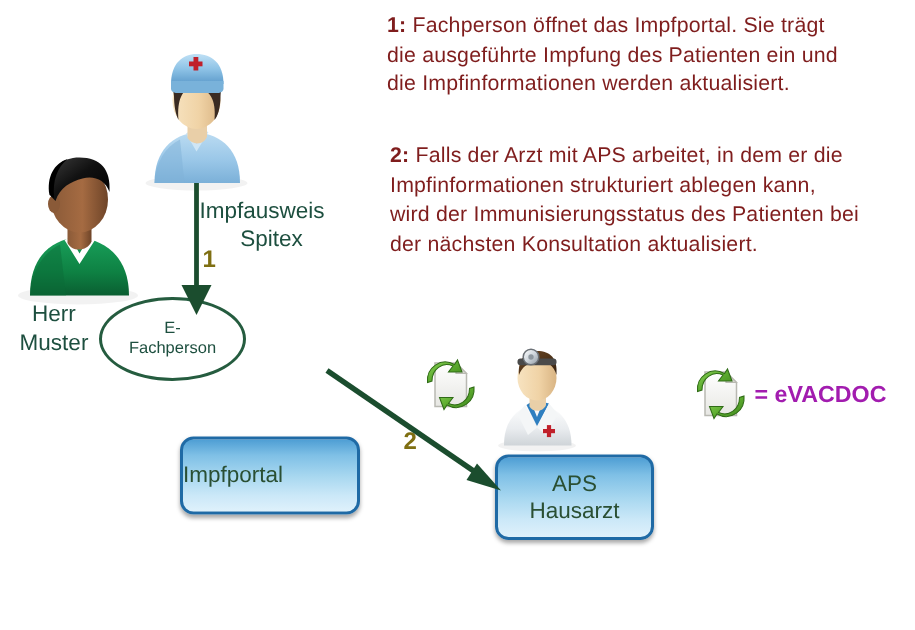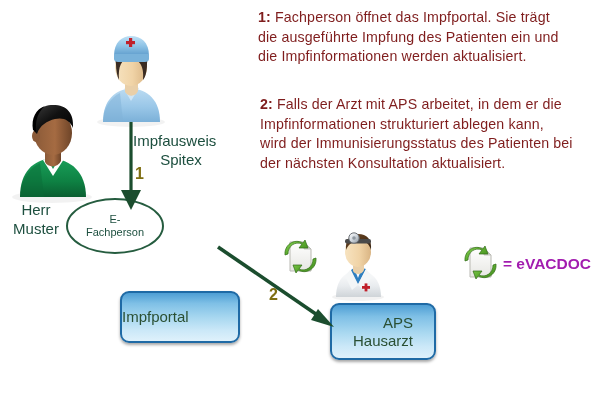--- a/index.html
+++ b/index.html
@@ -95,21 +95,21 @@
     display: flex; align-items: center; justify-content: flex-start;
     z-index: 5;
     margin-top: 41px;
   }
   #box-aps {
     left: 330px; top: 303px;
     width: 106px; height: 57px;
     display: flex; align-items: center; justify-content: center;
     z-index: 5;
   }
-  #box-aps .boxtext { text-align: right; }
+  #box-aps .boxtext { text-align: center; }
 
   
   #legend-text {
     left: 503px; top: 255px;
     color: #a21caf;
     font-weight: bold;
     font-size: 15.5px;
   }
 
   

